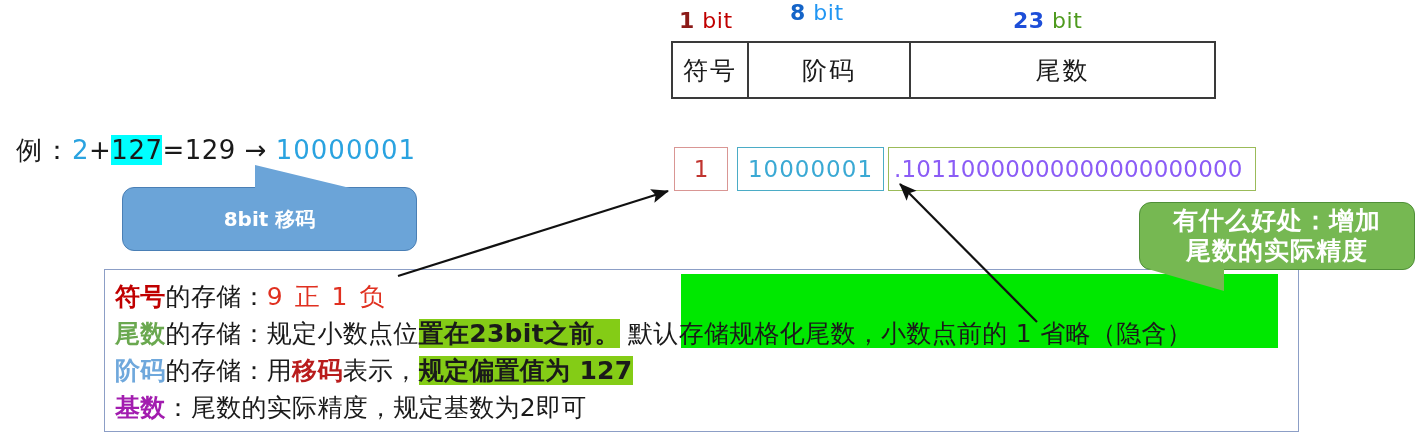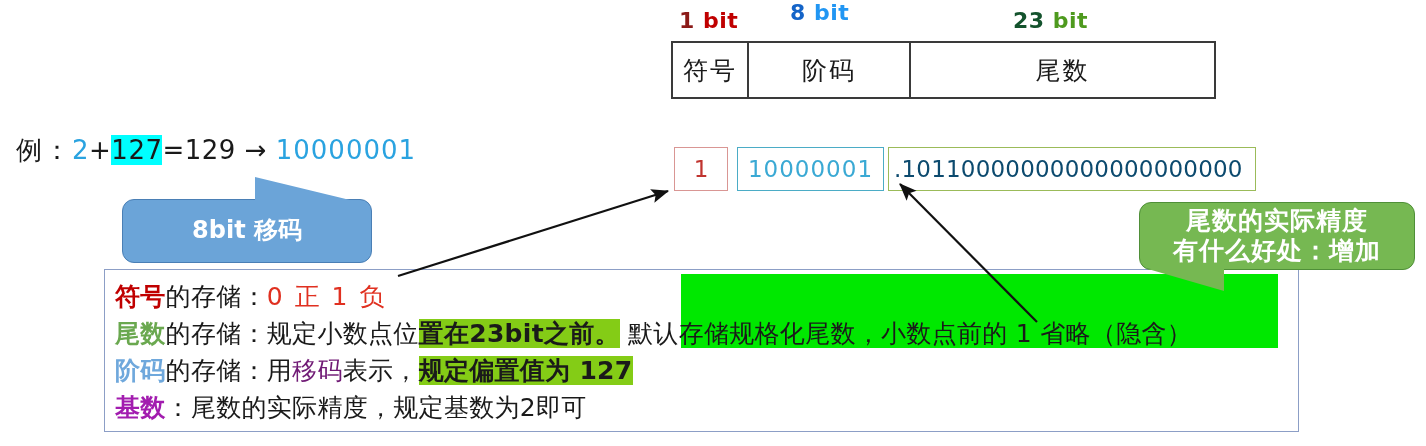--- a/index.html
+++ b/index.html
@@ -20,32 +20,32 @@
 
   
   .bitlabel {
     position: absolute;
     font-size: 22px;
     font-weight: bold;
     white-space: nowrap;
     letter-spacing: 0.5px;
   }
   .bitlabel .num { font-weight: bold; }
-  .bitlabel .unit { font-weight: bold; }
+  .bitlabel .unit { font-weight: normal; }
 
   #lbl-sign  { left: 679px; top: 8px;  }
   #lbl-sign  .num  { color: #8b1a18; }
   #lbl-sign  .unit { color: #c00000; }
 
   #lbl-exp   { left: 790px; top: 0;  }
   #lbl-exp   .num  { color: #1464c8; }
   #lbl-exp   .unit { color: #2196f3; }
 
   #lbl-frac  { left: 1013px; top: 8px; }
-  #lbl-frac  .num  { color: #14532d; }
+  #lbl-frac  .num  { color: #1d4ed8; }
   #lbl-frac  .unit { color: #4e9a1e; }
 
   
   #field-table {
     position: absolute;
     left: 671px;
     top: 41px;
     width: 545px;
     height: 58px;
     display: flex;
@@ -84,21 +84,21 @@
   }
   #val-exp {
     left: 737px; top: 147px; width: 147px; height: 44px;
     border: 1.5px solid #4bacc6;
     color: #3aa9d4;
     letter-spacing: 1px;
   }
   #val-frac {
     left: 888px; top: 147px; width: 368px; height: 44px;
     border: 1.5px solid #9bbb59;
-    color: #0c4a6e;
+    color: #8b5cf6;
     justify-content: flex-start;
     padding-left: 5px;
     letter-spacing: 0.2px;
   }
 
   
   #example-line {
     position: absolute;
     left: 16px;
     top: 133px;
@@ -121,24 +121,24 @@
     text-align: center;
     color: #ffffff;
     font-weight: bold;
     line-height: 1.22;
     display: flex;
     flex-direction: column;
     align-items: center;
     justify-content: center;
   }
   #callout-blue {
-    left: 122px; top: 199px; width: 250px; height: 64px;
+    left: 122px; top: 187px; width: 295px; height: 64px;
     background: #6ba4d8;
     border: 1.5px solid #4a7fb5;
-    font-size: 24px;
+    font-size: 20px;
   }
   #callout-blue .tail {
     position: absolute;
     left: 132px; top: -23px;
     width: 0; height: 0;
     border-left: 0 solid transparent;
     border-bottom: 23px solid #6ba4d8;
     border-right: 95px solid transparent;
   }
   #callout-green {
@@ -188,21 +188,21 @@
     height: 37px;
     letter-spacing: 0.3px;
   }
   .kw { font-weight: bold; }
   .kw-sign { color: #c00000; }
   .kw-frac { color: #6aa84f; }
   .kw-exp  { color: #6fa8dc; }
   .kw-base { color: #a21caf; }
   .red-text { color: #e03020; letter-spacing: 2px; }
   .cyan-hl { background: #84cc16; font-weight: bold; }
-  .inline-blue { color: #701a75; font-weight: normal; }
+  .inline-blue { color: #b91c1c; font-weight: bold; }
 
   
   #arrows {
     position: absolute;
     left: 0; top: 0;
     width: 1426px; height: 446px;
     pointer-events: none;
   }
 </style>
 </head>
@@ -243,41 +243,41 @@
   <div class="callout" id="callout-blue">
     <span class="tail"></span>
     <span class="line">8bit 移码</span>
   </div>
 
   <div id="green-block"></div>
 
   <div id="desc-box">
 
     <div class="desc-line">
-      <span class="kw kw-sign">符号</span><span>的存储：</span><span class="red-text">0 正 1 负</span>
+      <span class="kw kw-sign">符号</span><span>的存储：</span><span class="red-text">9 正 1 负</span>
     </div>
 
     <div class="desc-line">
       <span class="kw kw-frac">尾数</span><span>的存储：规定小数点位</span><span class="cyan-hl">置在23bit之前。</span><span> 默认存储规格化尾数，小数点前的 1 省略（隐含）</span>
     </div>
 
     <div class="desc-line">
       <span class="kw kw-exp">阶码</span><span>的存储：用</span><span class="inline-blue">移码</span><span>表示，</span><span class="cyan-hl">规定偏置值为 127</span>
     </div>
 
     <div class="desc-line">
       <span class="kw kw-base">基数</span><span>：尾数的实际精度，规定基数为2即可</span>
     </div>
 
   </div>
 
   <div class="callout" id="callout-green">
     <span class="tail"></span>
+    <span class="line">有什么好处：增加</span>
     <span class="line">尾数的实际精度</span>
-    <span class="line">有什么好处：增加</span>
   </div>
 
   <svg id="arrows" viewBox="0 0 1426 446">
     <defs>
       <marker id="ah" markerWidth="9" markerHeight="9" refX="7.5" refY="3.2" orient="auto" markerUnits="strokeWidth">
         <path d="M0,0 L8,3.2 L0,6.4 L1.6,3.2 z" fill="#111111"></path>
       </marker>
     </defs>
     <line x1="398" y1="276" x2="668" y2="191" stroke="#111111" stroke-width="2.2" marker-end="url(#ah)"></line>
     <line x1="1037" y1="322" x2="900" y2="184" stroke="#111111" stroke-width="2.2" marker-end="url(#ah)"></line>

